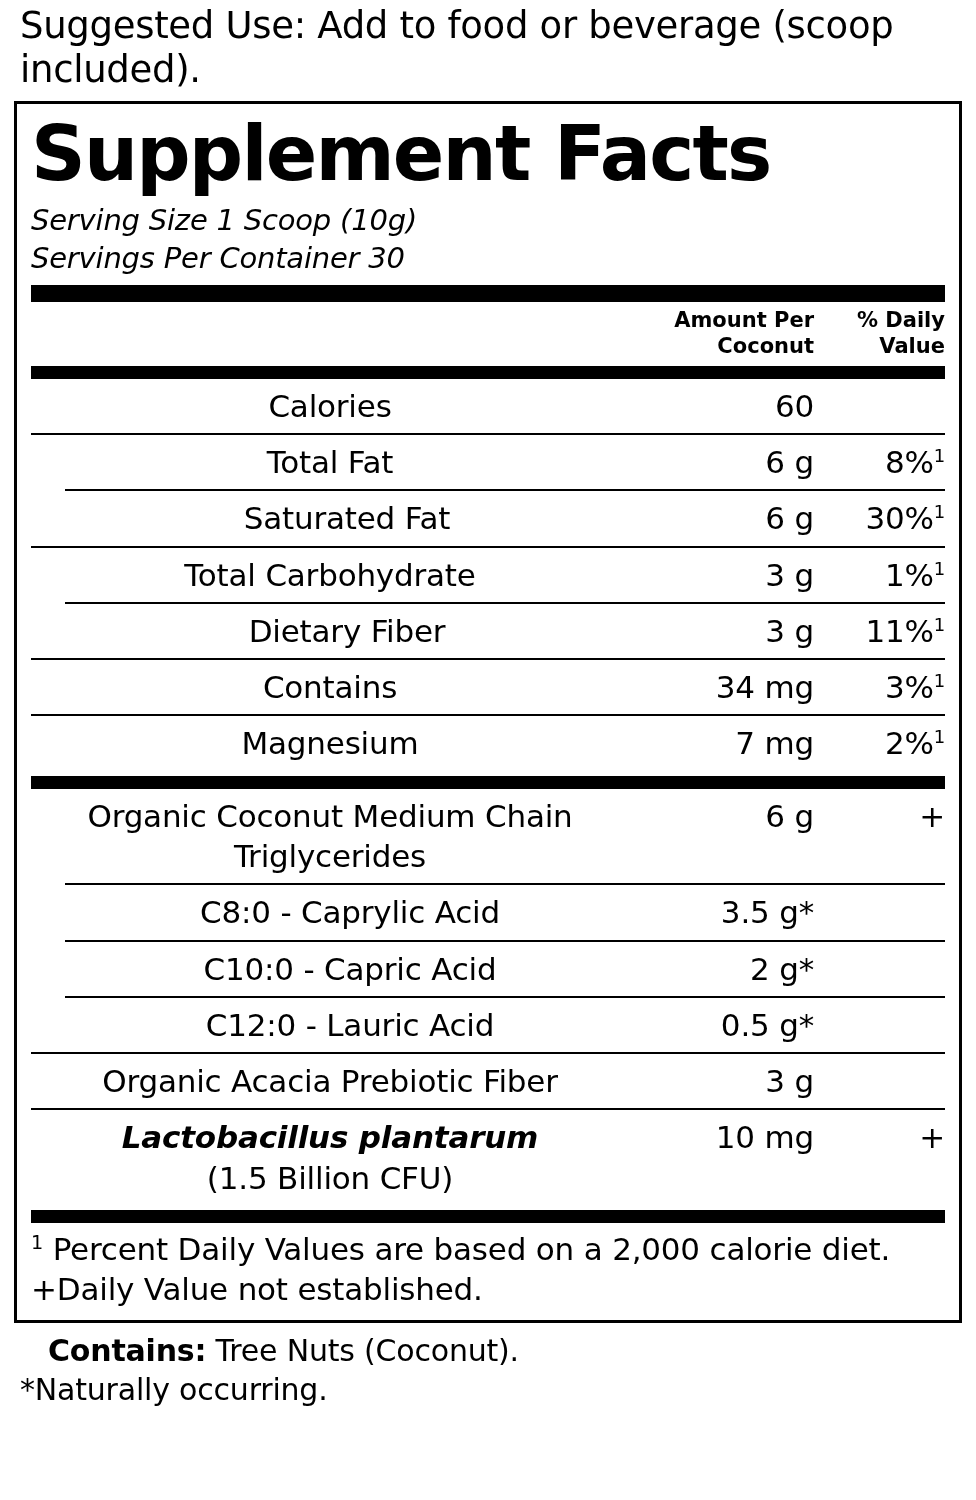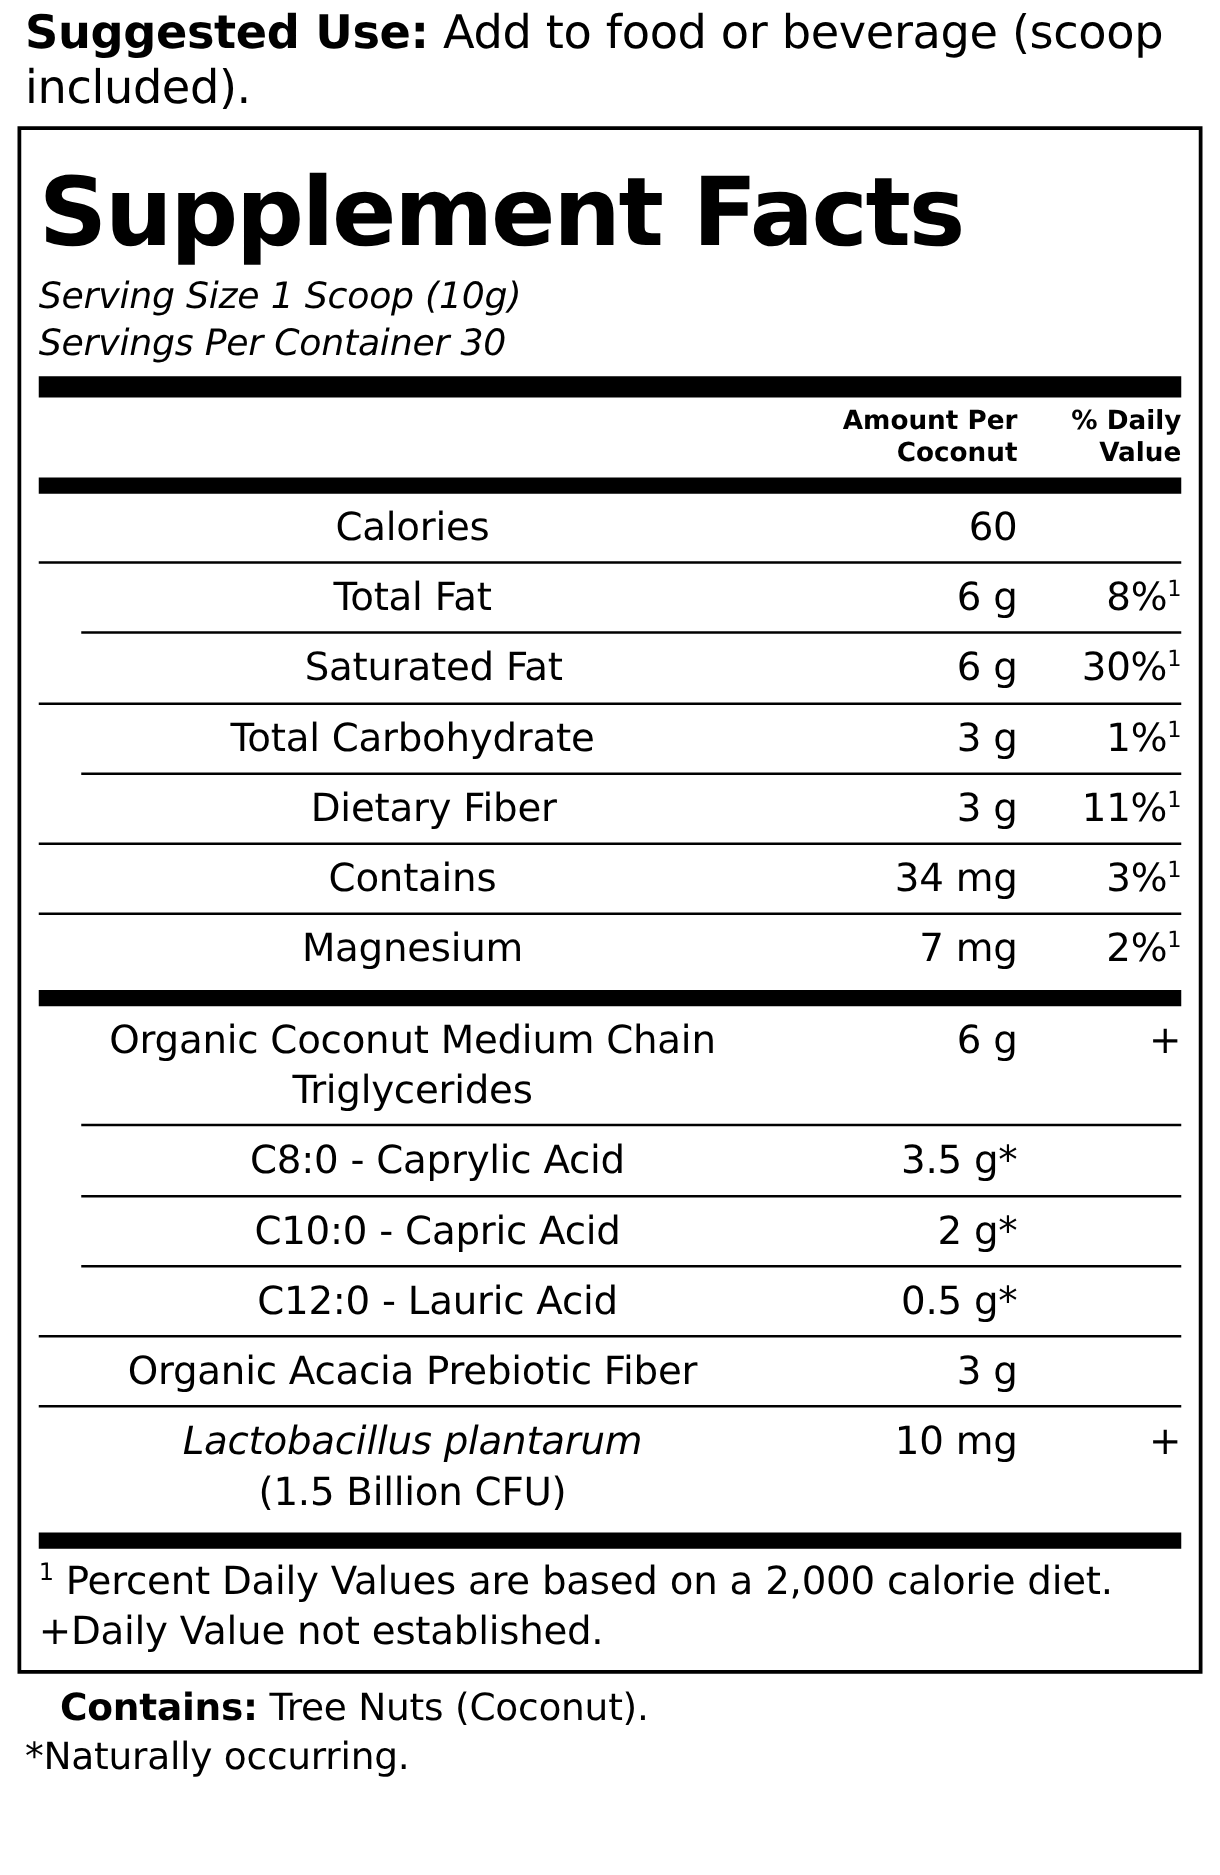--- a/index.html
+++ b/index.html
@@ -25,37 +25,37 @@
   }
 
   
   .suggested-use {
     font-size: 37px;
     line-height: 1.18;
     padding: 4px 6px 10px 6px;
     letter-spacing: -0.3px;
   }
   .suggested-use .lbl {
-    font-weight: bold;
+    font-weight: normal;
     text-align: center;
   }
 
   
   .panel {
     border: 3px solid #000;
     box-sizing: border-box;
     padding: 6px 14px 10px 14px;
   }
 
   .sf-title {
     font-size: 76px;
     font-weight: bold;
     letter-spacing: -1.8px;
     line-height: 1.06;
-    margin: 20px 0 6px 0;
+    margin: 4px 0 6px 0;
     text-align: left;
   }
 
   .serving-line {
     font-size: 29px;
     line-height: 1.32;
     letter-spacing: -0.2px;
     font-style: italic;
   }
 
@@ -117,21 +117,21 @@
   .sep-line.inset {
     margin-left: 34px;
   }
 
   sup {
     font-size: 0.58em;
     vertical-align: super;
     line-height: 0;
   }
 
-  .italic { font-style: italic; }
+  .italic { font-style: italic; font-weight: bold; }
 
   .divider-thick {
     border-top: 13px solid #000;
     margin: 5px 0 0 0;
   }
 
   .footnotes {
     font-size: 31px;
     line-height: 1.30;
     padding-top: 6px;

